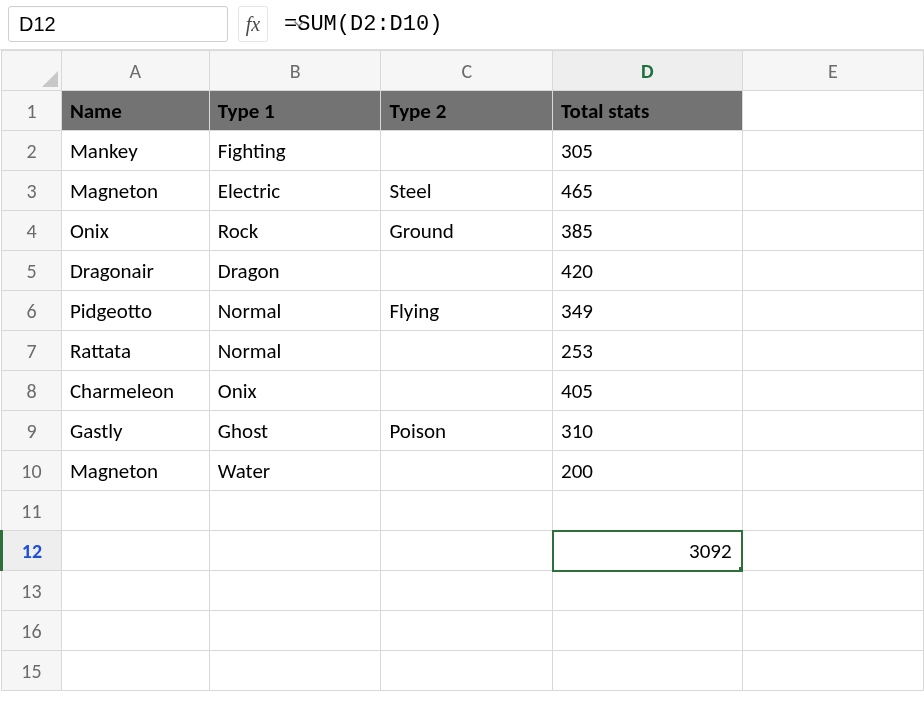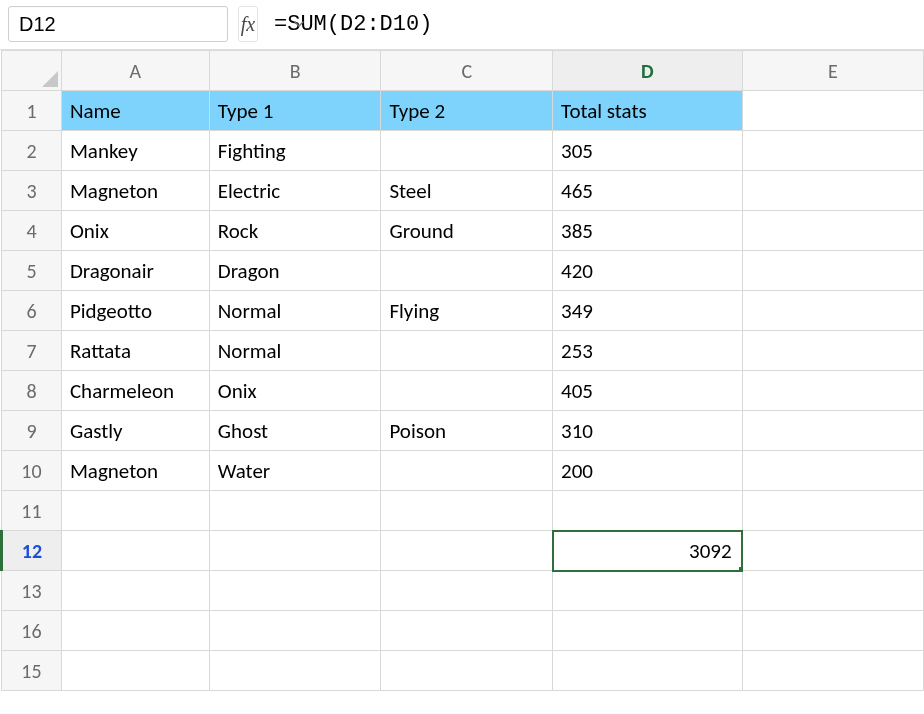--- a/index.html
+++ b/index.html
@@ -54,21 +54,21 @@
       align-items: center;
       gap: 8px;
       flex: 1;
       height: 36px;
     }
     .fx-label {
       font-family: "Times New Roman", serif;
       font-style: italic;
       font-size: 20px;
       color: #4a4a4a;
-      width: 20px;
+      width: 30px;
       text-align: center;
       border: 1px solid #e5e5e5;
       border-radius: 3px;
       height: 36px;
       line-height: 34px;
     }
     .formula-bar {
       flex: 1;
       font-size: 22px;
       padding: 0 8px;
@@ -119,22 +119,22 @@
       right: 3px;
       bottom: 3px;
     }
     .col-A { width: 148px; }
     .col-B { width: 172px; }
     .col-C { width: 172px; }
     .col-D { width: 190px; }
     .col-E { width: 182px; }
     td.cell { background: #ffffff; text-align: left; }
     td.cell.header-row {
-      background: #7dd3fc;
-      font-weight: normal;
+      background: #737373;
+      font-weight: bold;
     }
     th.col-head.selected {
       color: #1e6f3c;
       font-weight: bold;
       background: #eeeeee;
     }
     th.row-head.selected {
       color: #1d4ed8;
       font-weight: bold;
       background: #eeeeee;

